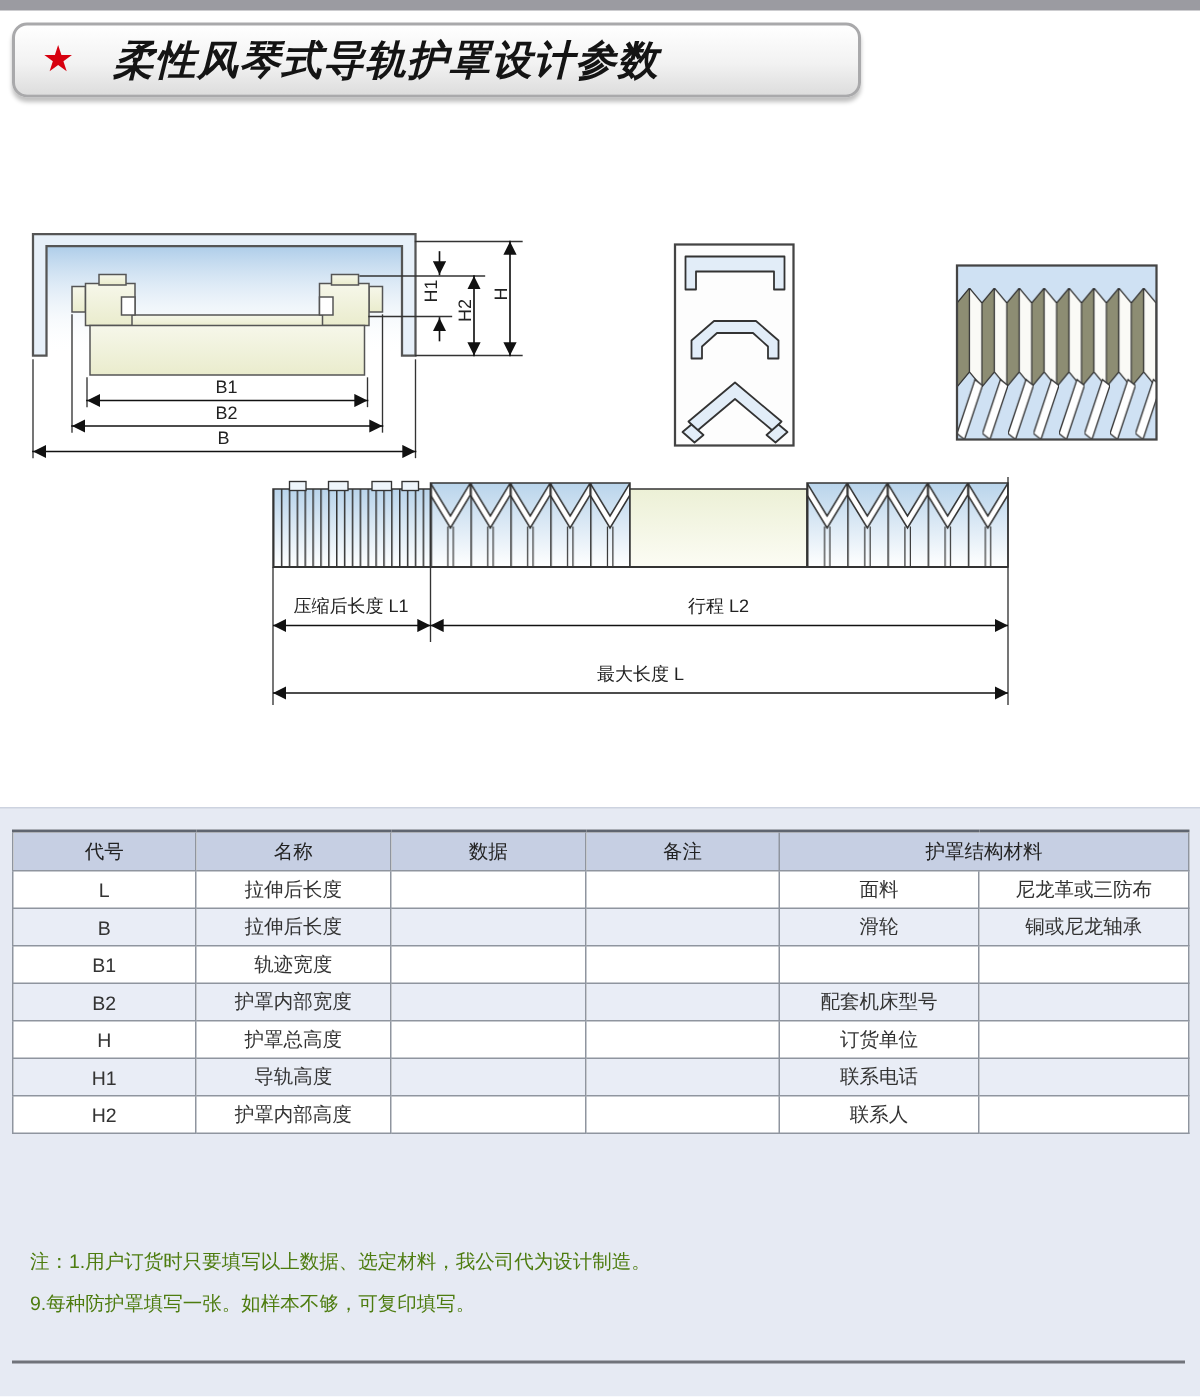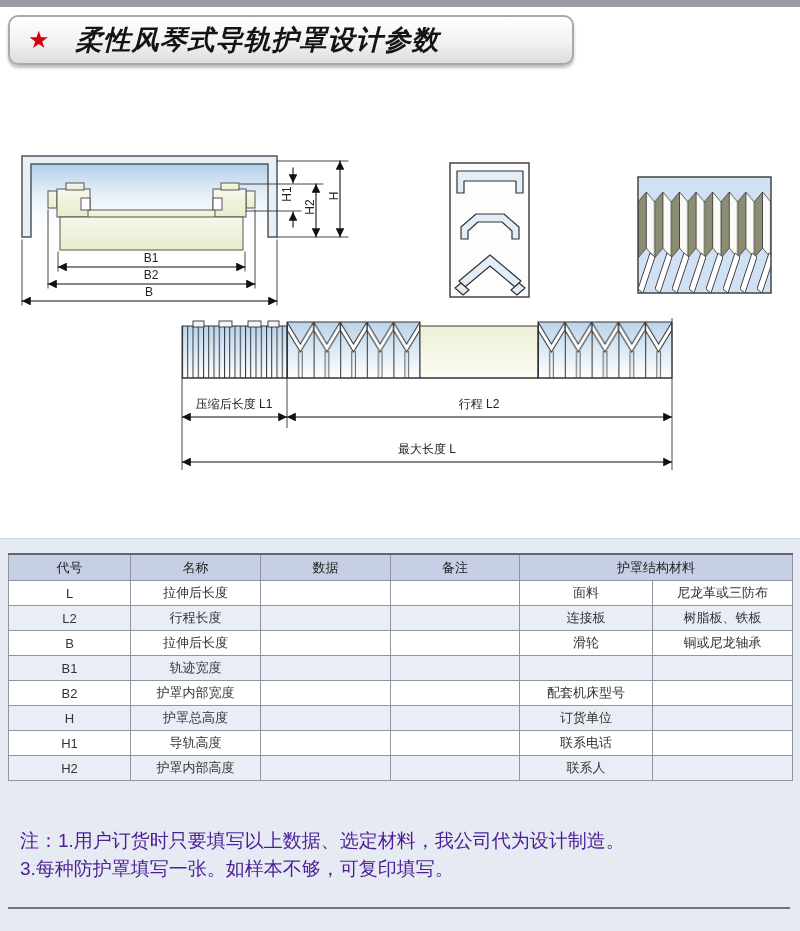--- a/index.html
+++ b/index.html
@@ -33,21 +33,21 @@
   table.params th,table.params td{
     border:1px solid #8f959f;text-align:center;vertical-align:middle;
     padding:0 2px;overflow:hidden;white-space:nowrap;color:#333;
   }
   table.params th{
     height:25px;background:#c6cfe3;font-weight:normal;color:#222;
     border-top:2px solid #5f6570;
   }
   table.params td{height:24px;background:#ffffff;}
   table.params tbody tr:nth-child(even) td{background:#e9edf6;}
-  .notes{position:absolute;left:20px;top:288px;font-size:19px;color:#4c1d95;line-height:28px;}
+  .notes{position:absolute;left:20px;top:288px;font-size:13px;color:#4d7c0f;line-height:28px;}
   .notes div{white-space:nowrap;}
   .bottom-rule{position:absolute;left:8px;top:368px;width:782px;border-top:2px solid #70737a;}
 </style>
 </head>
 <body>
 
 <div class="page">
 
   <div class="top-strip"></div>
 
@@ -236,28 +236,20 @@
       <tbody>
         <tr>
           <td>L</td>
           <td>拉伸后长度</td>
           <td></td>
           <td></td>
           <td>面料</td>
           <td>尼龙革或三防布</td>
         </tr>
         <tr>
-          <td>L2</td>
-          <td>行程长度</td>
-          <td></td>
-          <td></td>
-          <td>连接板</td>
-          <td>树脂板、铁板</td>
-        </tr>
-        <tr>
           <td>B</td>
           <td>拉伸后长度</td>
           <td></td>
           <td></td>
           <td>滑轮</td>
           <td>铜或尼龙轴承</td>
         </tr>
         <tr>
           <td>B1</td>
           <td>轨迹宽度</td>
@@ -296,19 +288,19 @@
           <td></td>
           <td></td>
           <td>联系人</td>
           <td></td>
         </tr>
       </tbody>
     </table>
 
     <div class="notes">
       <div>注：1.用户订货时只要填写以上数据、选定材料，我公司代为设计制造。</div>
-      <div>3.每种防护罩填写一张。如样本不够，可复印填写。</div>
+      <div>9.每种防护罩填写一张。如样本不够，可复印填写。</div>
     </div>
 
     <div class="bottom-rule"></div>
   </div>
 
 </div>
 
 </body></html>

